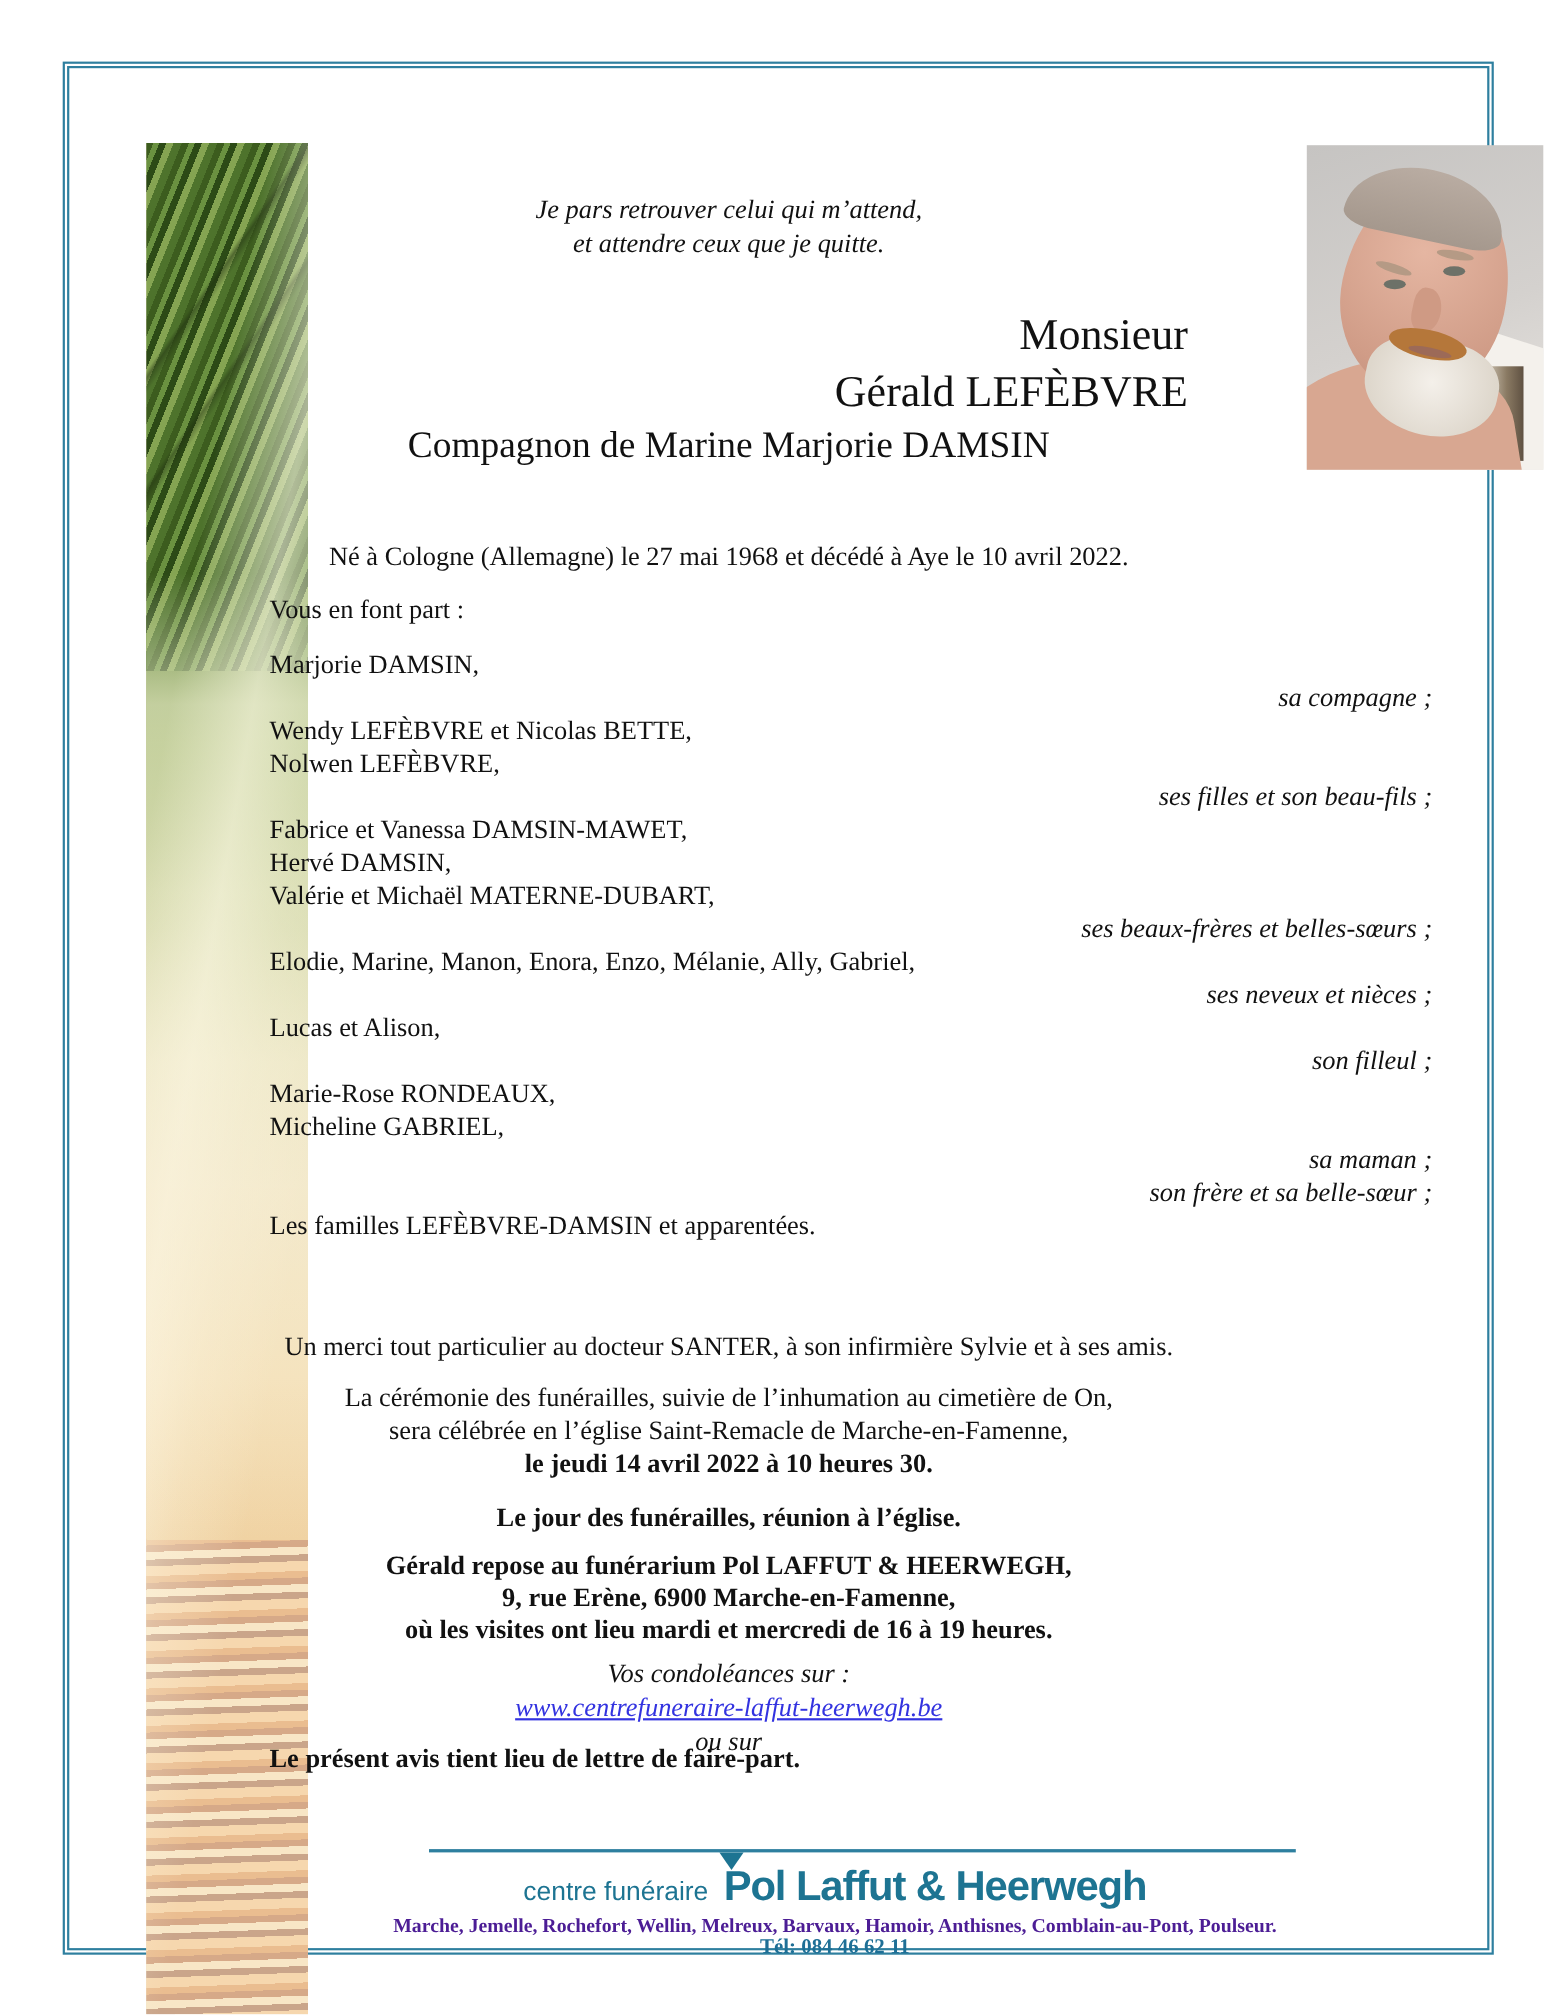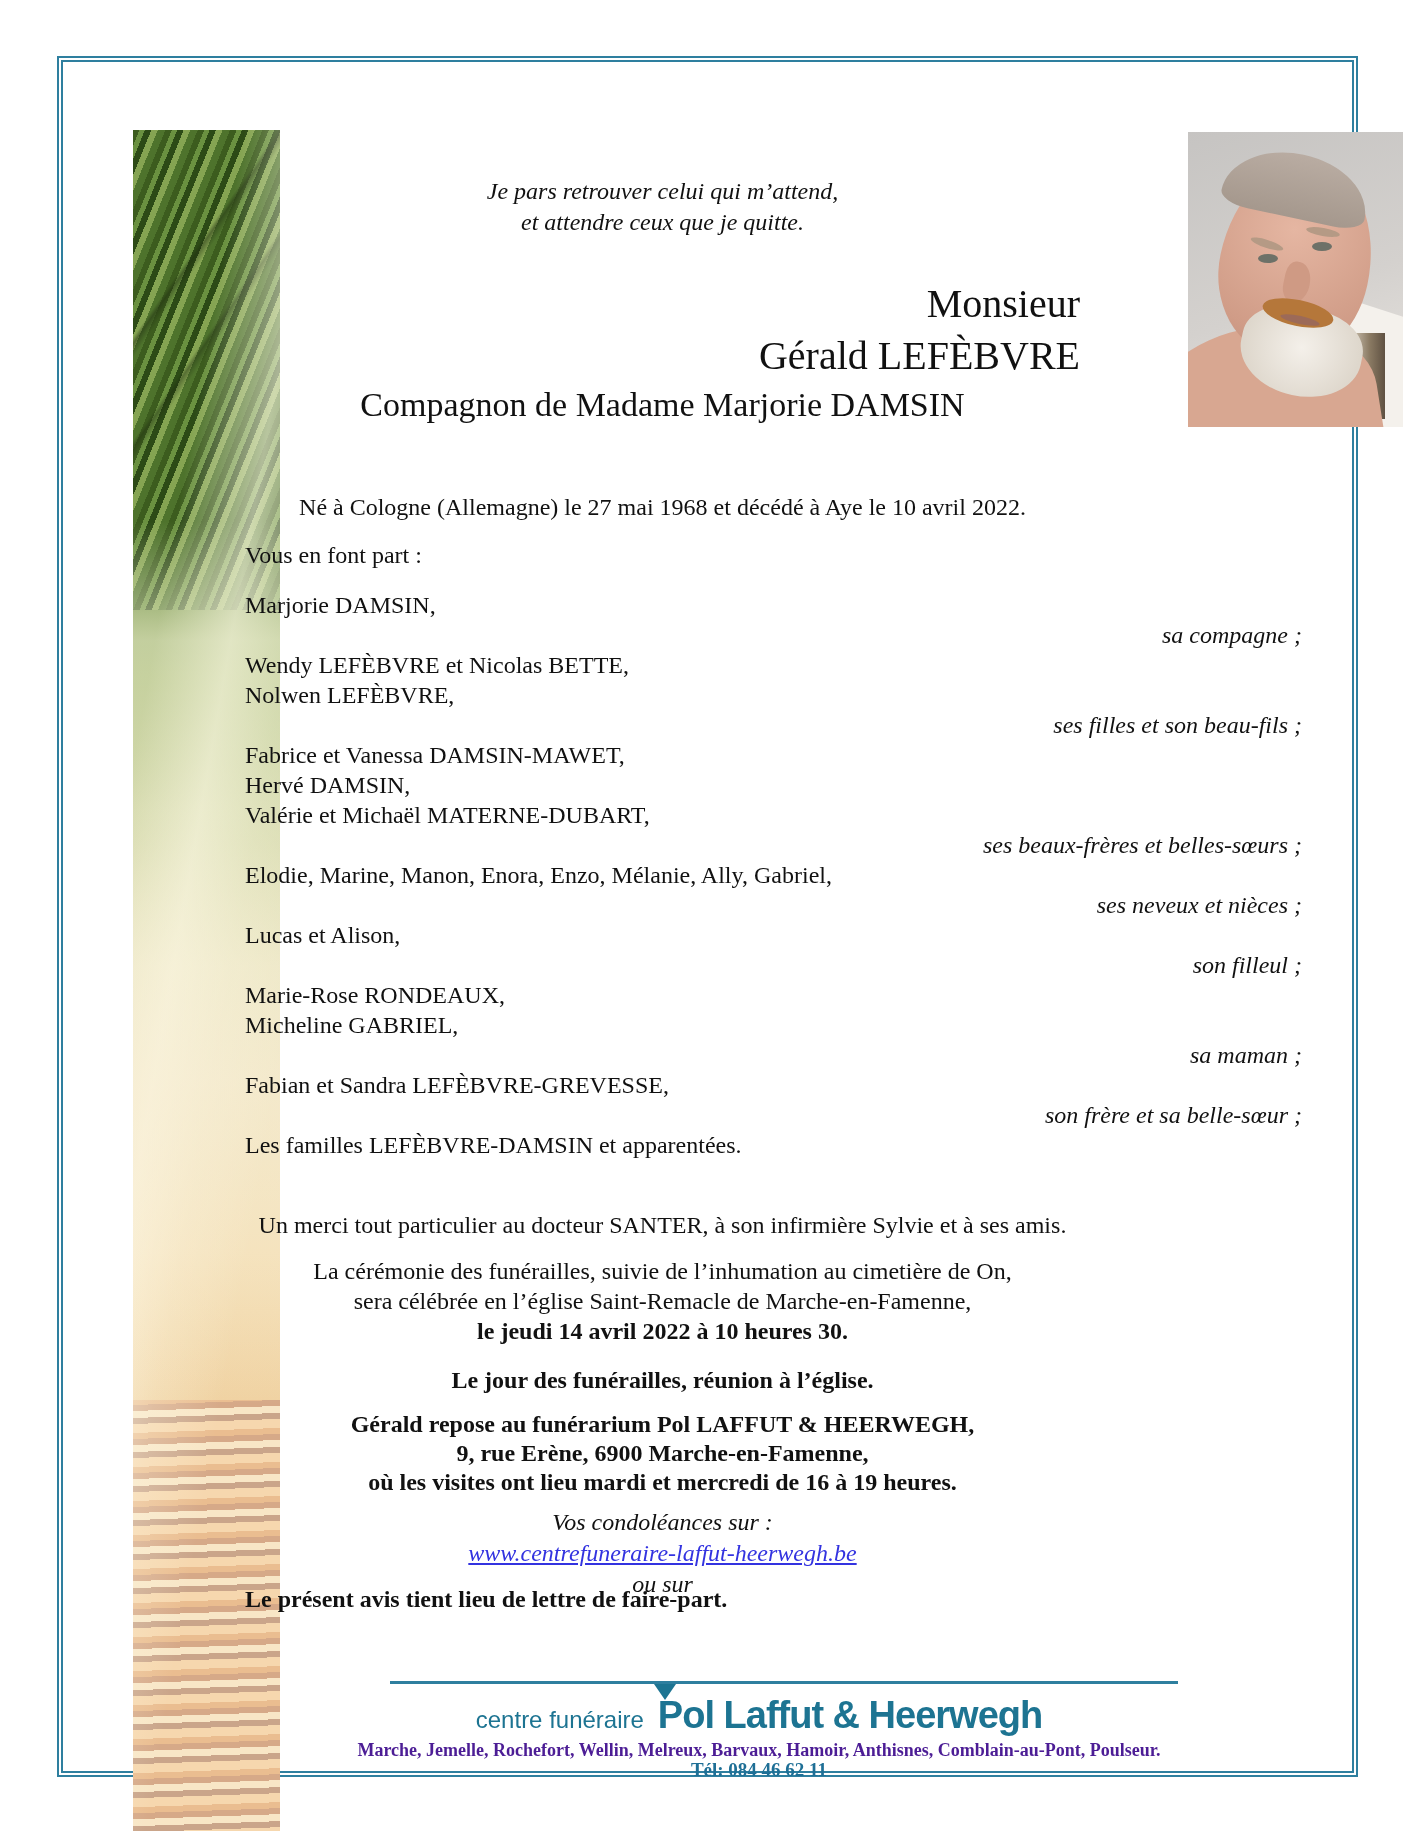--- a/index.html
+++ b/index.html
@@ -94,21 +94,21 @@
 </div>
 
 <div class="txt quote center">
   <div>Je pars retrouver celui qui m’attend,</div>
   <div>et attendre ceux que je quitte.</div>
 </div>
 
 <div class="txt titleblock center">
   <div class="salutation">Monsieur</div>
   <div class="deceased-name">Gérald LEFÈBVRE</div>
-  <div class="subtitle">Compagnon de Madame Marjorie DAMSIN</div>
+  <div class="subtitle">Compagnon de Marine Marjorie DAMSIN</div>
 </div>
 
 <div class="txt dateline center">Né à Cologne (Allemagne) le 27 mai 1968 et décédé à Aye le 10 avril 2022.</div>
 
 <div class="txt intro">Vous en font part :</div>
 
 <div class="txt family">
     <div class="name-line">Marjorie DAMSIN,</div>
     <div class="relation-line">sa compagne ;</div>
     <div class="name-line">Wendy LEFÈBVRE et Nicolas BETTE,</div>
@@ -118,21 +118,20 @@
     <div class="name-line">Hervé DAMSIN,</div>
     <div class="name-line">Valérie et Michaël MATERNE-DUBART,</div>
     <div class="relation-line">ses beaux-frères et belles-sœurs ;</div>
     <div class="name-line">Elodie, Marine, Manon, Enora, Enzo, Mélanie, Ally, Gabriel,</div>
     <div class="relation-line">ses neveux et nièces ;</div>
     <div class="name-line">Lucas et Alison,</div>
     <div class="relation-line">son filleul ;</div>
     <div class="name-line">Marie-Rose RONDEAUX,</div>
     <div class="name-line">Micheline GABRIEL,</div>
     <div class="relation-line">sa maman ;</div>
-    <div class="name-line">Fabian et Sandra LEFÈBVRE-GREVESSE,</div>
     <div class="relation-line">son frère et sa belle-sœur ;</div>
     <div class="name-line">Les familles LEFÈBVRE-DAMSIN et apparentées.</div>
   </div>
 
 <div class="txt thanks center">Un merci tout particulier au docteur SANTER, à son infirmière Sylvie et à ses amis.</div>
 
 <div class="txt ceremony center">
   <div>La cérémonie des funérailles, suivie de l’inhumation au cimetière de On,</div>
   <div>sera célébrée en l’église Saint-Remacle de Marche-en-Famenne,</div>
   <div class="bold">le jeudi 14 avril 2022 à 10 heures 30.</div>

